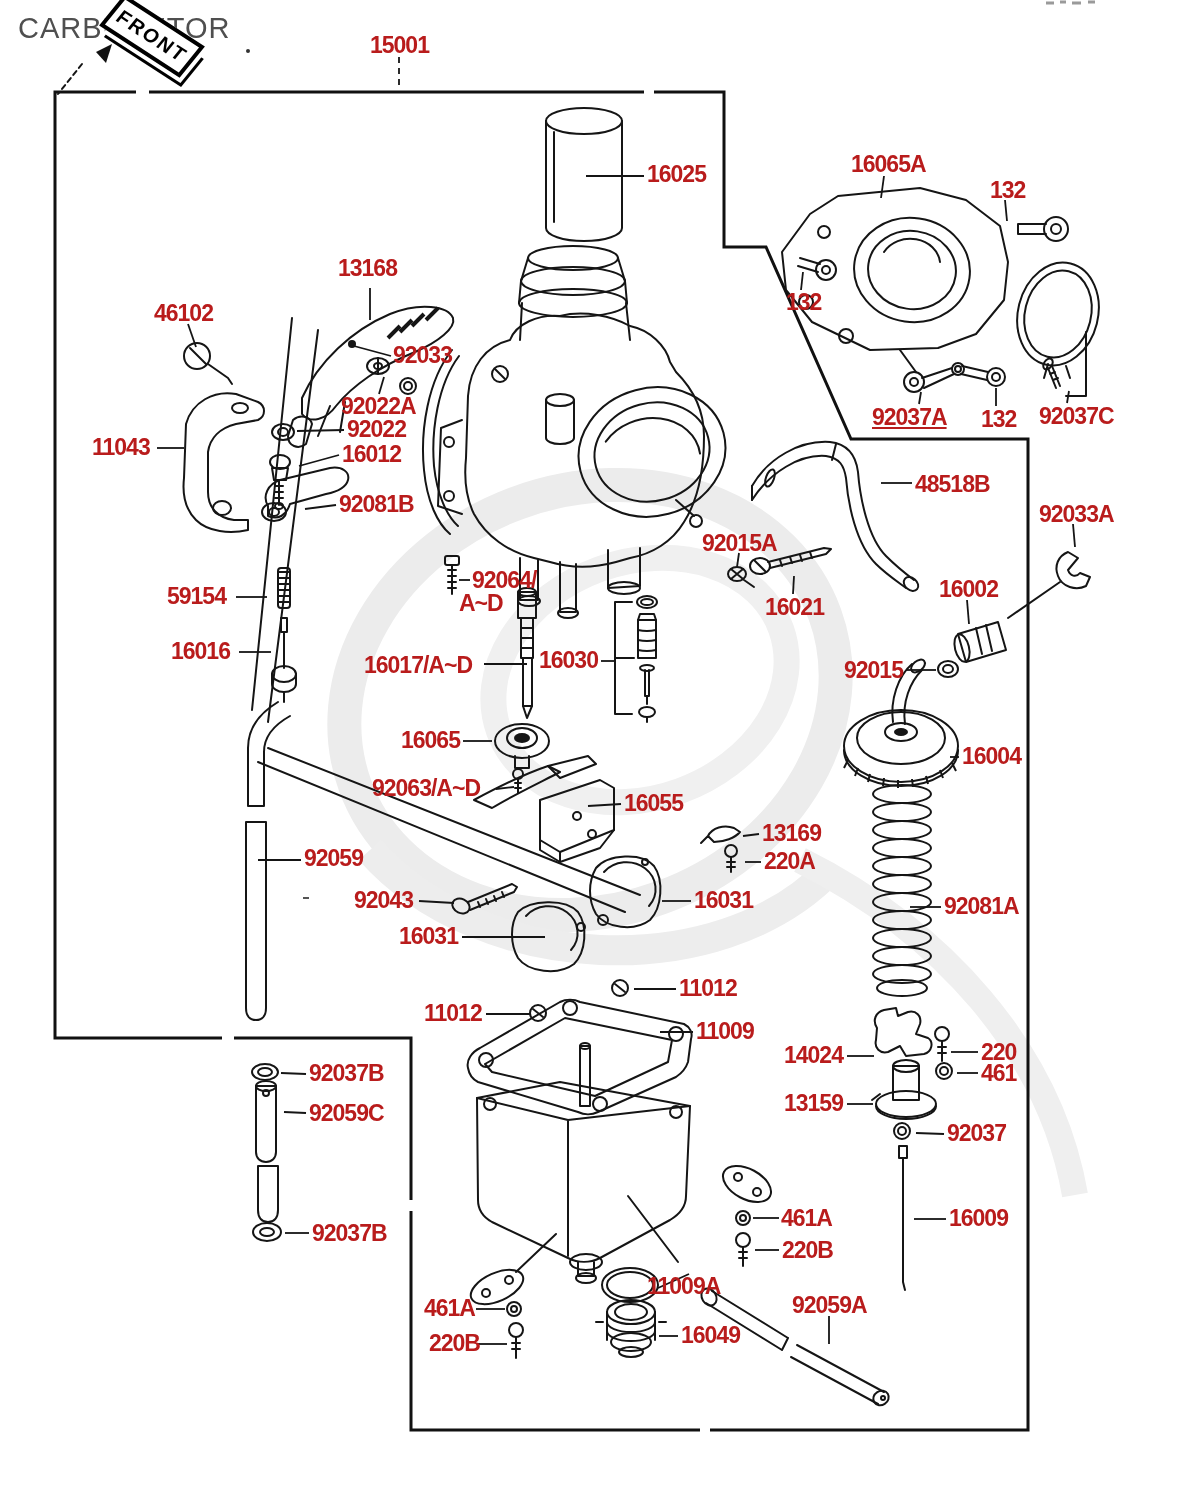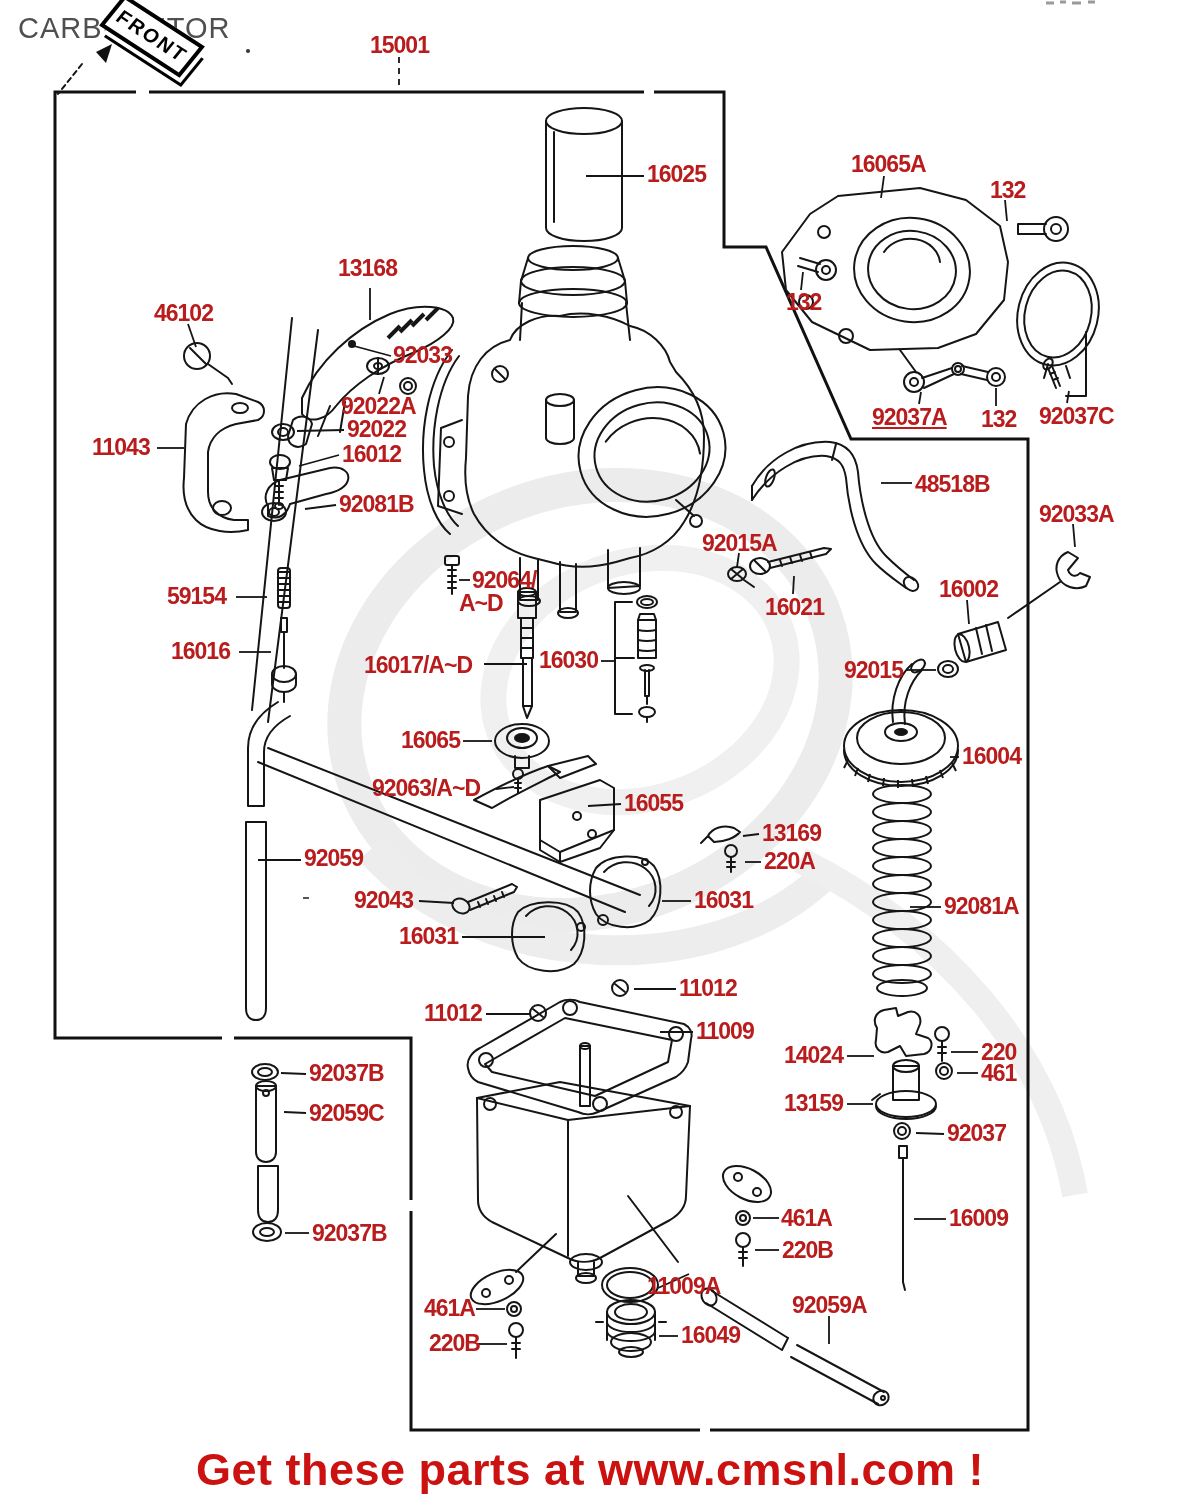--- a/index.html
+++ b/index.html
@@ -562,14 +562,13 @@
       <div class="plabel" style="left: 312px; top: 1222px;">92037B</div>
       <div class="plabel" style="left: 949px; top: 1207px;">16009</div>
       <div class="plabel" style="left: 781px; top: 1207px;">461A</div>
       <div class="plabel" style="left: 782px; top: 1239px;">220B</div>
       <div class="plabel" style="left: 647px; top: 1252px; margin-top: 23px;">11009A</div>
       <div class="plabel" style="left: 792px; top: 1294px;">92059A</div>
       <div class="plabel" style="left: 424px; top: 1297px;">461A</div>
       <div class="plabel" style="left: 429px; top: 1332px;">220B</div>
       <div class="plabel" style="left: 681px; top: 1324px;">16049</div>
     </div>
-  <div id="footer-tagline">Get these parts at www.cmsnl.com !</div>
 </div>
 
 </body></html>

